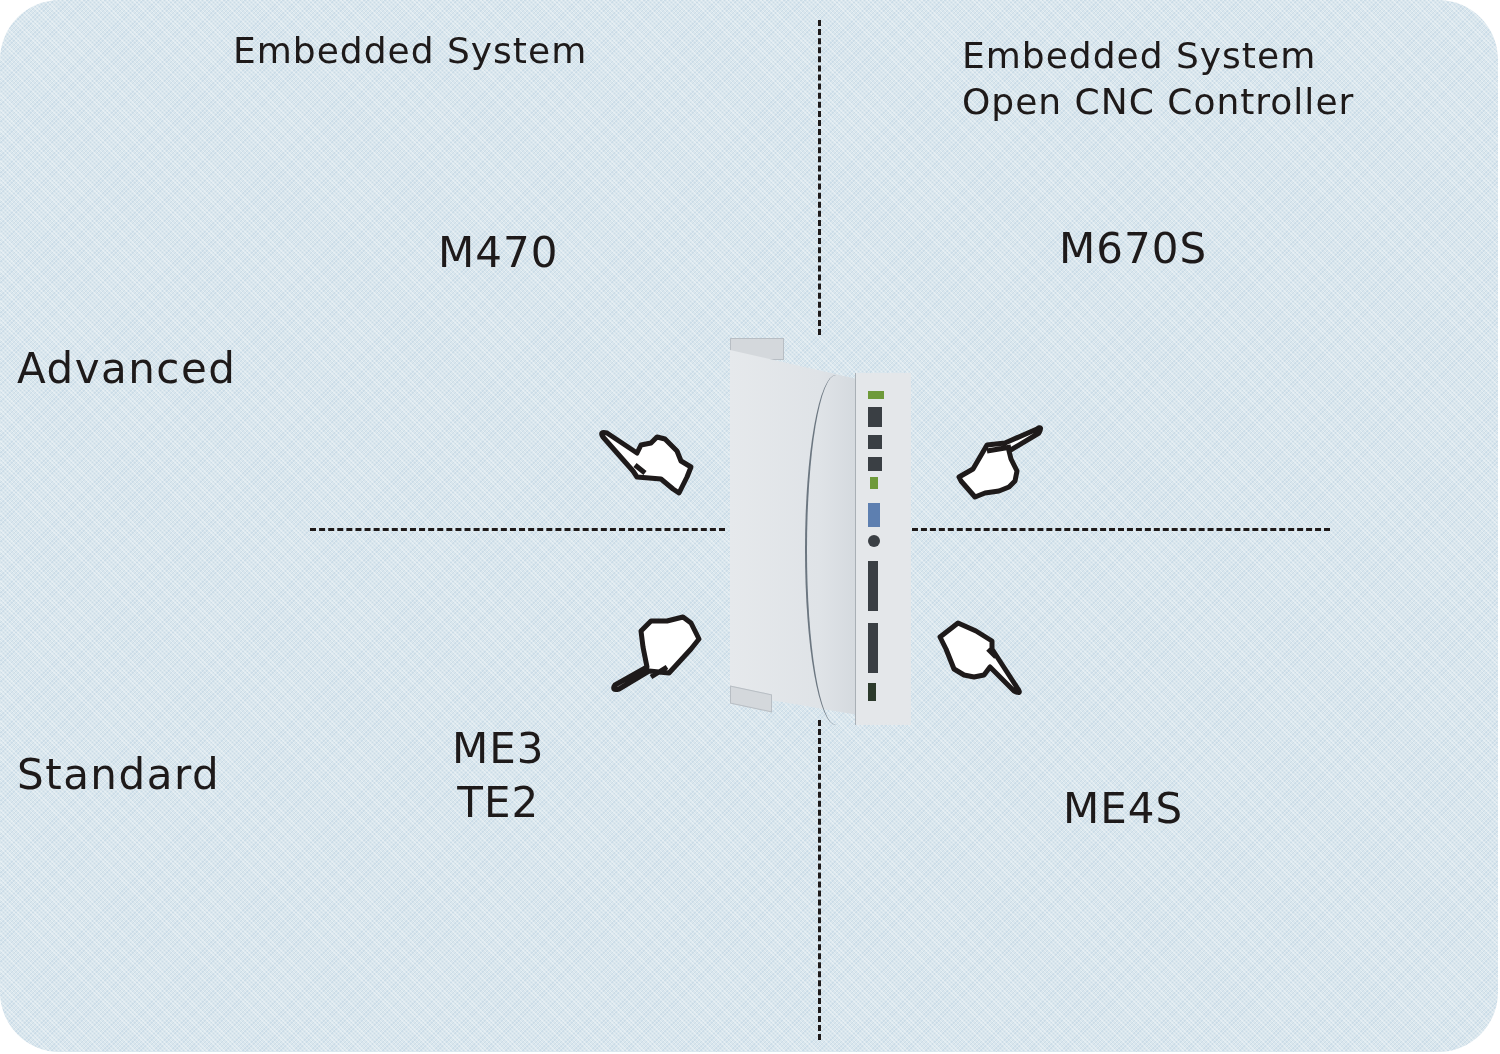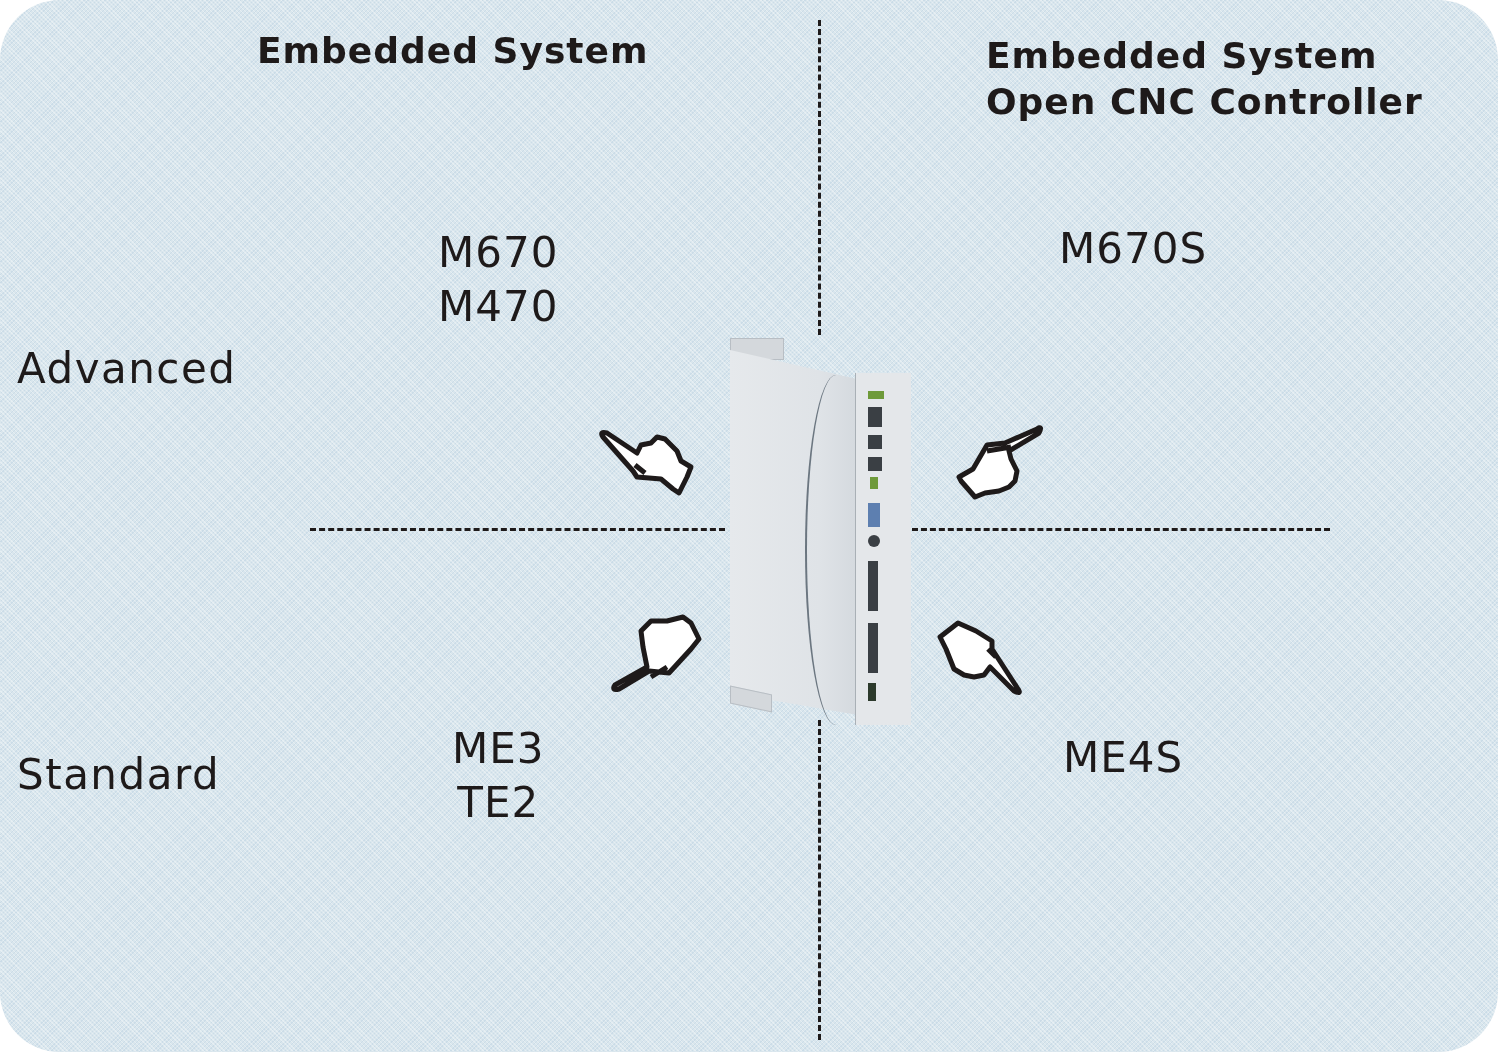--- a/index.html
+++ b/index.html
@@ -7,22 +7,22 @@
   .panel {
     position: absolute; left: 0; top: 0; width: 1498px; height: 1052px;
     border-radius: 60px;
     background-color: #d9e6ed;
     background-image:
       repeating-linear-gradient(45deg, rgba(255,255,255,0.35) 0 1px, transparent 1px 3px),
       repeating-linear-gradient(-45deg, rgba(160,190,215,0.25) 0 1px, transparent 1px 3px);
     overflow: hidden;
   }
   .col-title {
-    position: absolute; font-weight: bold; font-size: 36px; line-height: 46px;
-    color: #1e1a1a; letter-spacing: 1px; white-space: nowrap; margin-left: 24px;
+    position: absolute; font-weight: normal; font-size: 36px; line-height: 46px;
+    color: #1e1a1a; letter-spacing: 1px; white-space: nowrap;
   }
   .row-label {
     position: absolute; font-weight: normal; font-size: 42px; color: #1e1a1a;
     letter-spacing: 1.5px; white-space: nowrap;
   }
   .models {
     position: absolute; font-size: 42px; line-height: 54px; color: #1e1a1a;
     text-align: center; letter-spacing: 1px; white-space: nowrap;
   }
   .divider-v {
@@ -63,31 +63,30 @@
 
   <div class="col-title" style="left:962px; top:33px;">
     <div>Embedded System</div>
     <div>Open CNC Controller</div>
   </div>
 
   <div class="row-label" style="left:17px; top:344px;">Advanced</div>
   <div class="row-label" style="left:17px; top:750px;">Standard</div>
 
   <div class="models" style="left:438px; top:226px;">
-    <div>M670</div>
     <div>M470</div>
   </div>
   <div class="models" style="left:1049px; top:222px;margin-left:10px;">
     <div>M670S</div>
   </div>
   <div class="models" style="left:452px; top:722px; text-align:center;">
     <div>ME3</div>
     <div>TE2</div>
   </div>
-  <div class="models" style="left:1063px; top:731px;">
+  <div class="models" style="left:1063px; top:782px;">
     <div>ME4S</div>
   </div>
 
   <div class="divider-v" style="top:20px; height:315px;"></div>
   <div class="divider-v" style="top:720px; height:320px;"></div>
   <div class="divider-h" style="left:310px; width:415px;"></div>
   <div class="divider-h" style="left:912px; width:418px;"></div>
 
   <div class="hand" style="left:595px; top:415px;">
     <svg viewBox="0 0 110 100">

